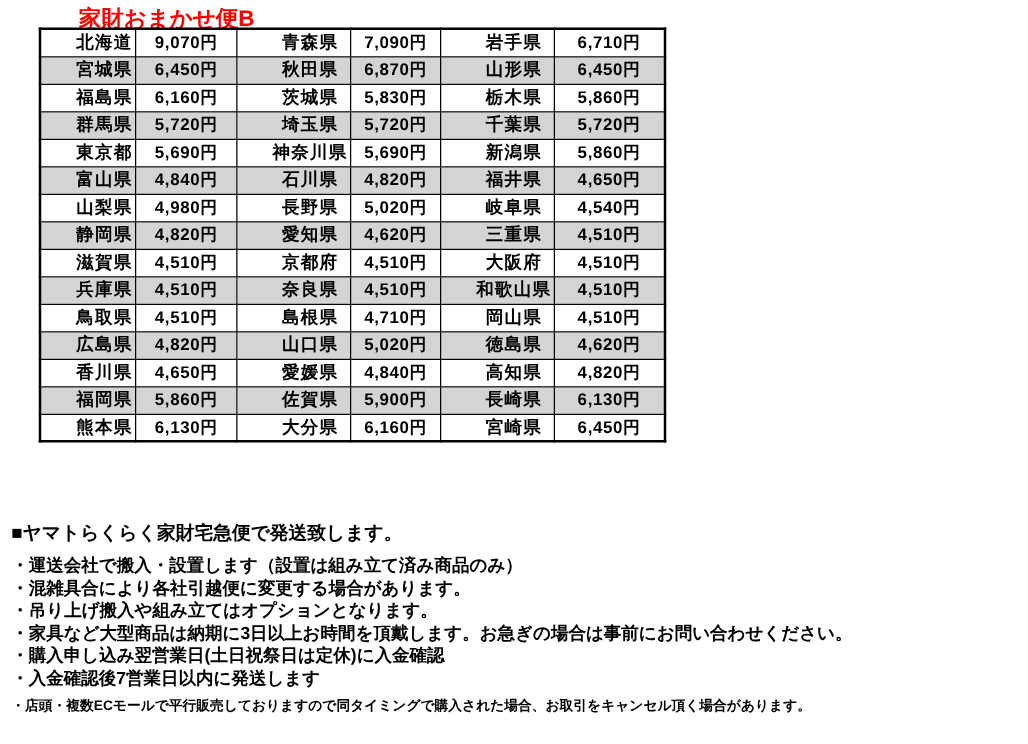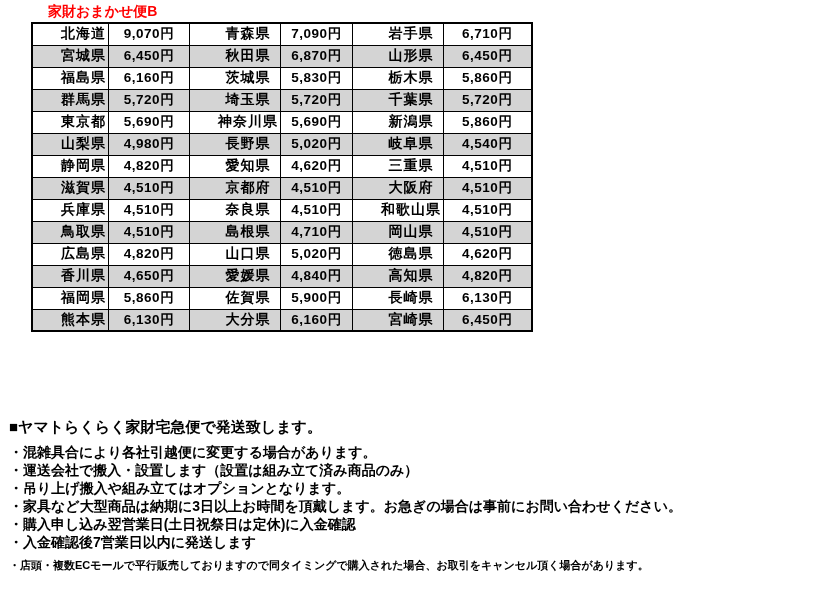--- a/index.html
+++ b/index.html
@@ -7,22 +7,22 @@
   body {
     width: 822px; height: 595px;
     background: #ffffff;
     color: #000;
     font-family: "Liberation Sans", sans-serif;
     position: relative;
     overflow: hidden;
   }
 
   .table-title {
-    position: absolute; left: 48px; top: 3px;
-    font-size: 14px; font-weight: bold;
+    position: absolute; left: 63px; top: 3px;
+    font-size: 18px; font-weight: bold;
     color: var(--accent, #ff0000);
     white-space: nowrap;
   }
 
   .price-table {
     position: absolute; left: 31px; top: 22px;
     border-collapse: collapse;
     border: 2px solid #000;
     table-layout: fixed;
   }
@@ -99,20 +99,28 @@
   </tr>
       <tr>
     <td class="pref"><span>東京都</span></td>
     <td class="price"><span>5,690円</span></td>
     <td class="pref"><span>神奈川県</span></td>
     <td class="price"><span>5,690円</span></td>
     <td class="pref"><span>新潟県</span></td>
     <td class="price"><span>5,860円</span></td>
   </tr>
       <tr>
+    <td class="pref"><span>富山県</span></td>
+    <td class="price"><span>4,840円</span></td>
+    <td class="pref"><span>石川県</span></td>
+    <td class="price"><span>4,820円</span></td>
+    <td class="pref"><span>福井県</span></td>
+    <td class="price"><span>4,650円</span></td>
+  </tr>
+      <tr>
     <td class="pref"><span>山梨県</span></td>
     <td class="price"><span>4,980円</span></td>
     <td class="pref"><span>長野県</span></td>
     <td class="price"><span>5,020円</span></td>
     <td class="pref"><span>岐阜県</span></td>
     <td class="price"><span>4,540円</span></td>
   </tr>
       <tr>
     <td class="pref"><span>静岡県</span></td>
     <td class="price"><span>4,820円</span></td>
@@ -176,21 +184,21 @@
     <td class="price"><span>6,160円</span></td>
     <td class="pref"><span>宮崎県</span></td>
     <td class="price"><span>6,450円</span></td>
   </tr>
     </tbody>
 </table>
 
 <div class="notes">
   <div class="notes-heading">■ヤマトらくらく家財宅急便で発送致します。</div>
   <div id="bullet-list">
+      <div class="bullet">・運送会社で搬入・設置します（設置は組み立て済み商品のみ）</div>
       <div class="bullet">・混雑具合により各社引越便に変更する場合があります。</div>
-      <div class="bullet">・運送会社で搬入・設置します（設置は組み立て済み商品のみ）</div>
       <div class="bullet">・吊り上げ搬入や組み立てはオプションとなります。</div>
       <div class="bullet">・家具など大型商品は納期に3日以上お時間を頂戴します。お急ぎの場合は事前にお問い合わせください。</div>
       <div class="bullet">・購入申し込み翌営業日(土日祝祭日は定休)に入金確認</div>
       <div class="bullet">・入金確認後7営業日以内に発送します</div>
     </div>
   <div class="footnote">・店頭・複数ECモールで平行販売しておりますので同タイミングで購入された場合、お取引をキャンセル頂く場合があります。</div>
 </div>
 
 </body></html>

